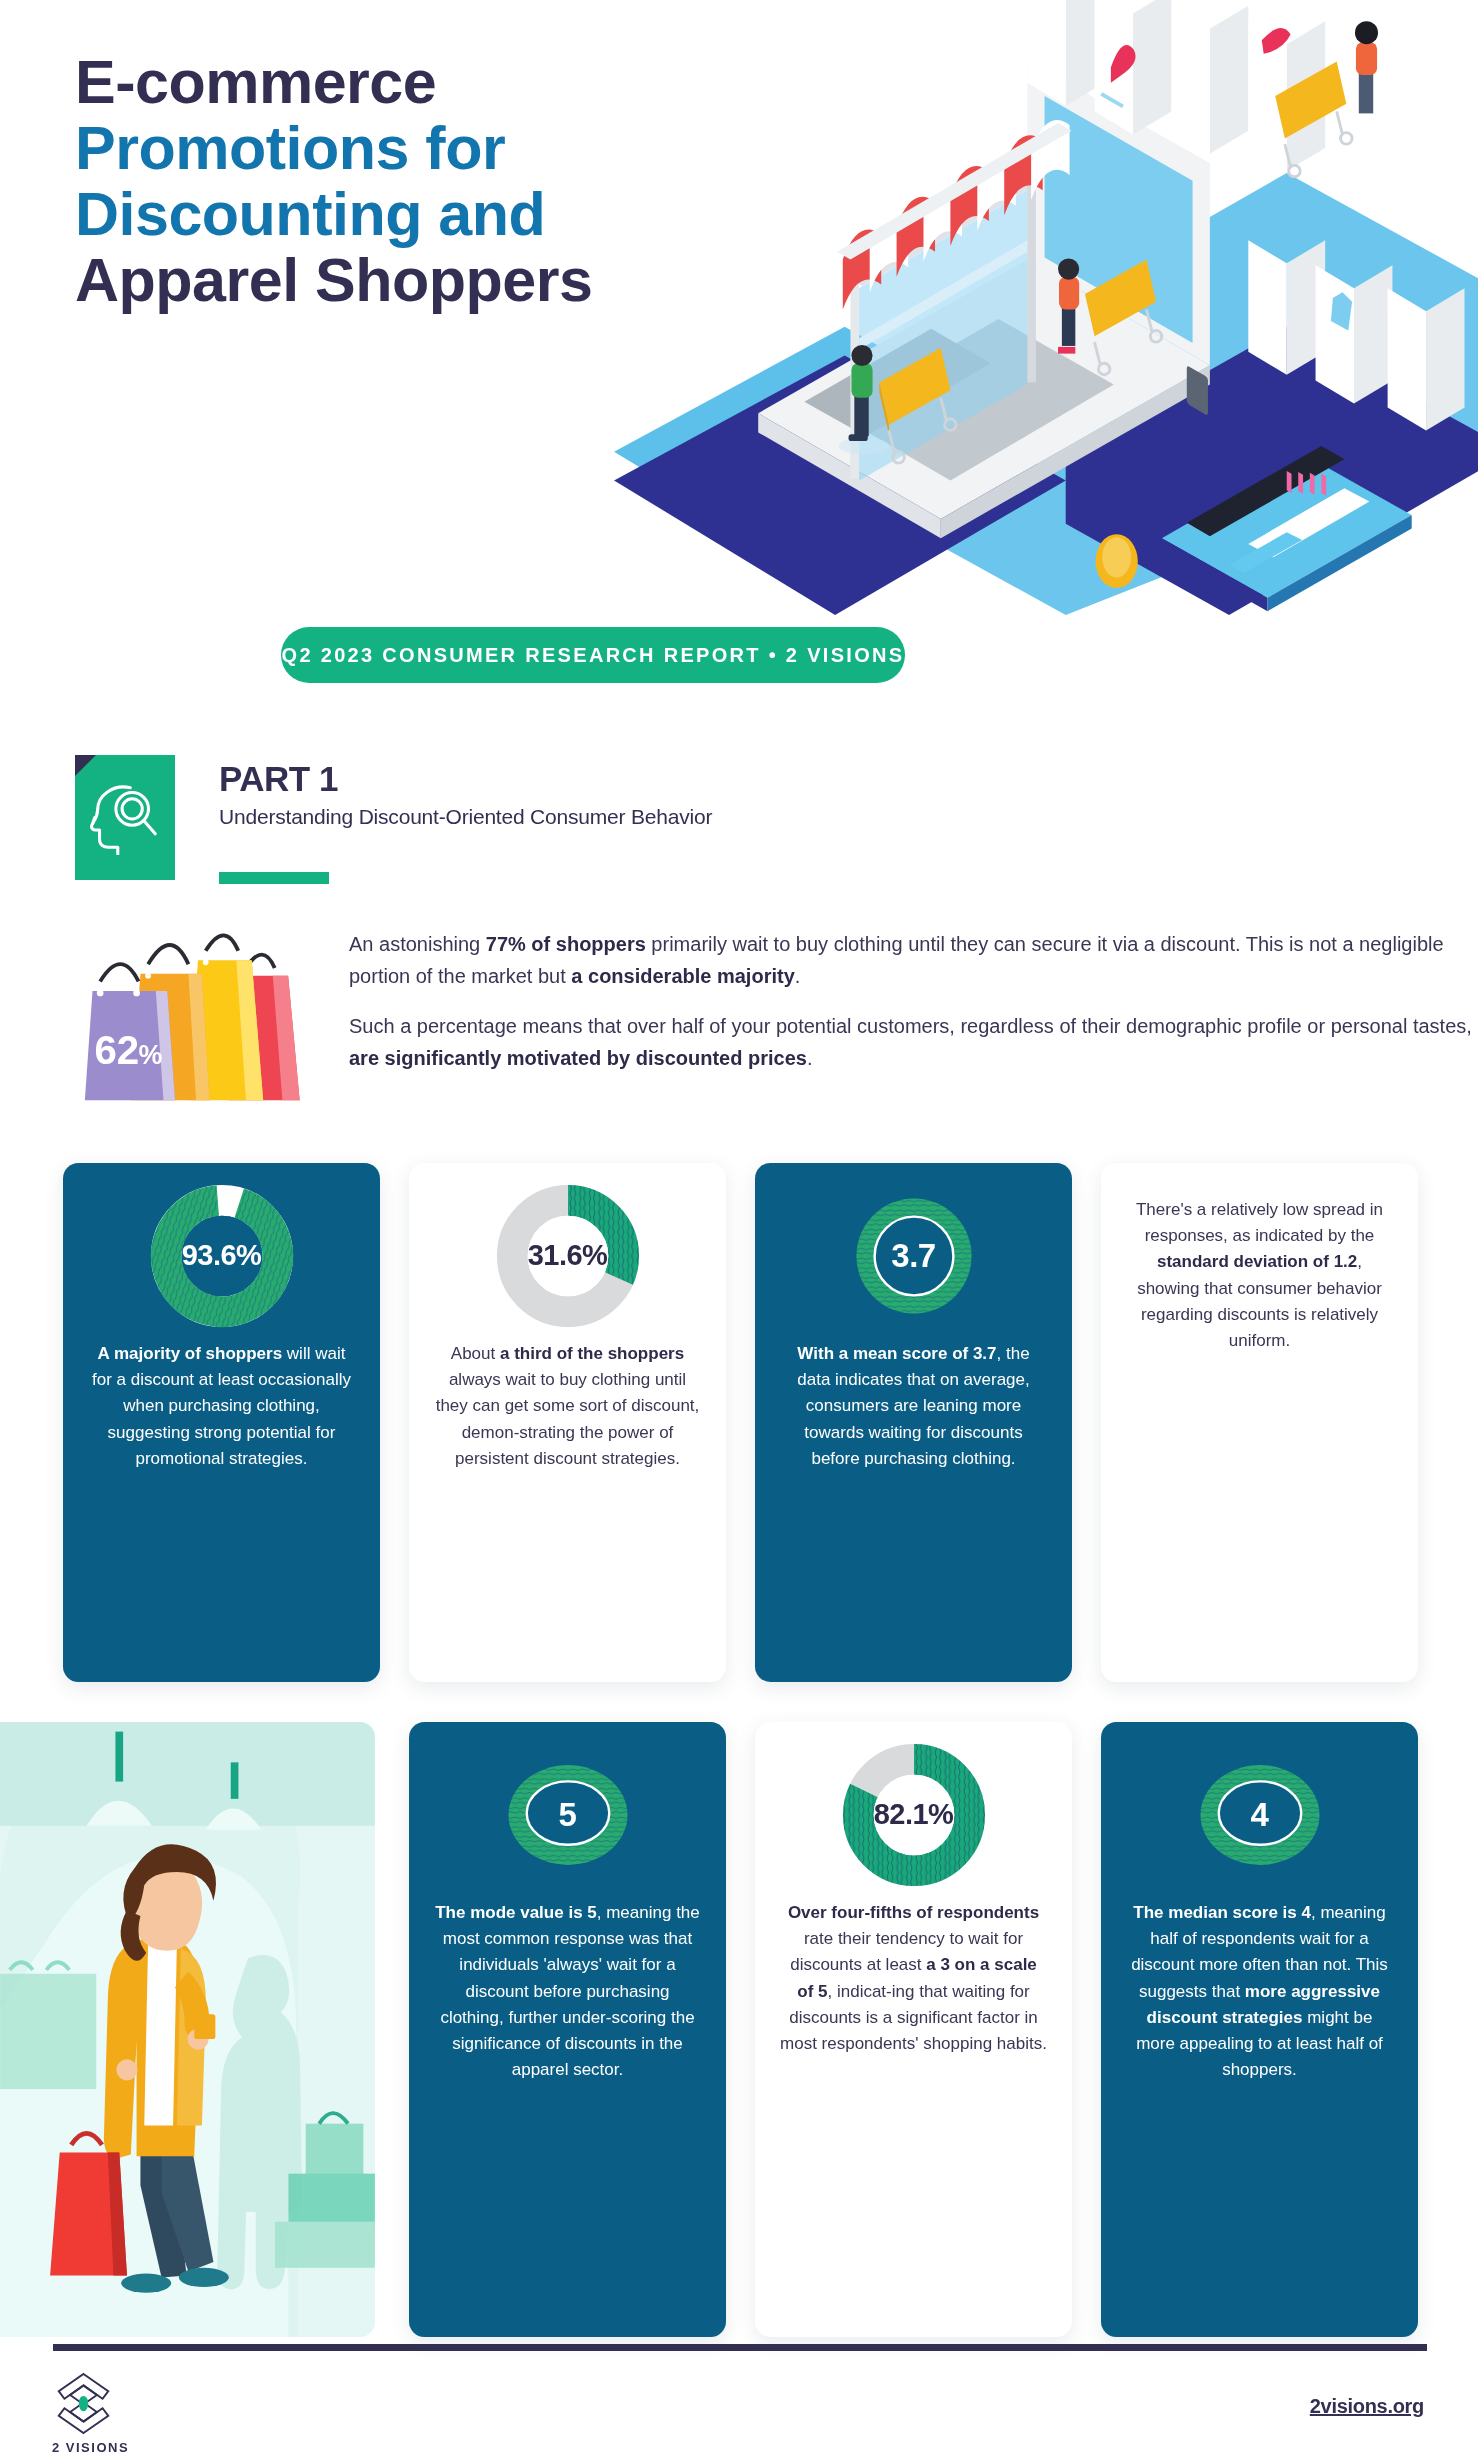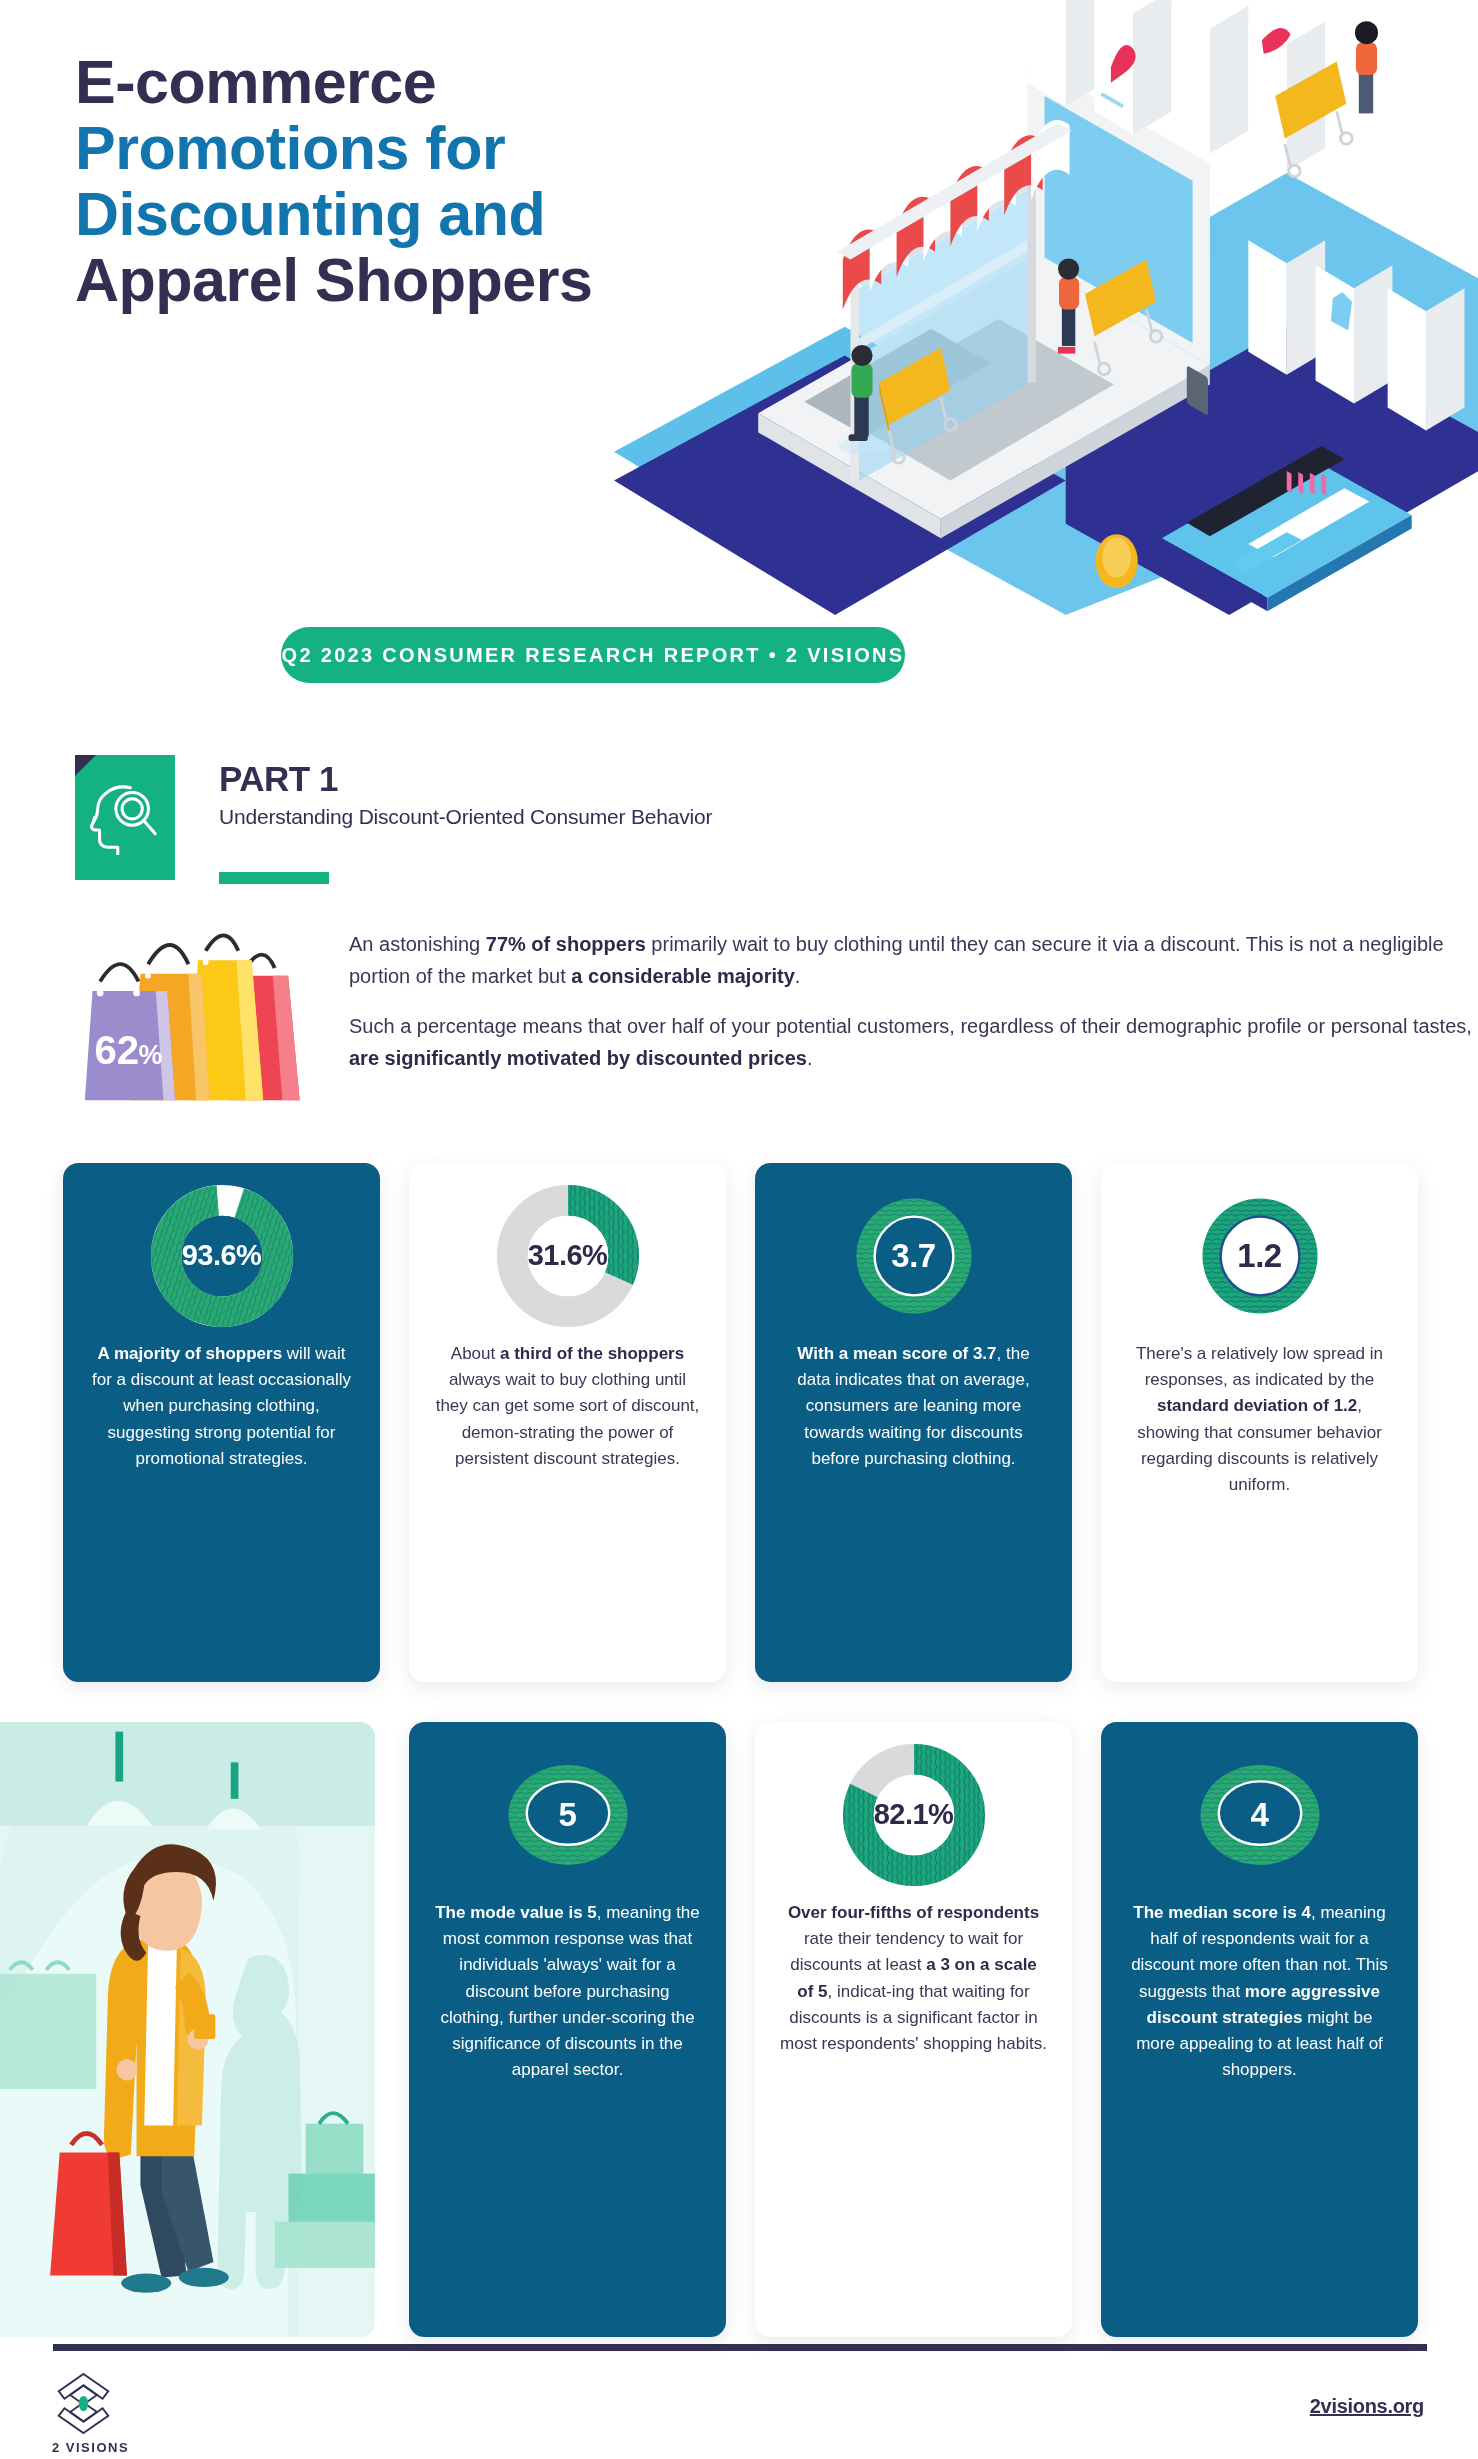--- a/index.html
+++ b/index.html
@@ -354,33 +354,20 @@
           <circle cx="75" cy="75" r="41" fill="#0a5e85" stroke="#ffffff" stroke-width="2.5"></circle>
         </svg>
         <div class="val" style="color:#ffffff">3.7</div>
       </div>
       <div class="body">
         <b>With a mean score of 3.7</b><span>, the data indicates that on average, consumers are leaning more towards waiting for discounts before purchasing clothing.</span>
       </div>
     </div>
 
     <div class="card light c4">
-      <div class="donut num">
-        <svg width="144" height="144" viewBox="0 0 150 150">
-          <defs>
-            <pattern id="tex4" width="10" height="10" patternUnits="userSpaceOnUse">
-              <rect width="10" height="10" fill="#1aa87a"></rect>
-              <path d="M0 3 q5 -3 10 0 M0 7 q5 3 10 0" stroke="#176b72" stroke-width="1" fill="none"></path>
-            </pattern>
-          </defs>
-          <circle cx="75" cy="75" r="60" fill="url(#tex4)"></circle>
-          <circle cx="75" cy="75" r="41" fill="#ffffff" stroke="#1f4e8c" stroke-width="2.5"></circle>
-        </svg>
-        <div class="val" style="color:#2e2a4a">1.2</div>
-      </div>
       <div class="body">
         <span>There's a relatively low spread in responses, as indicated by the </span><b>standard deviation of 1.2</b><span>, showing that consumer behavior regarding discounts is relatively uniform.</span>
       </div>
     </div>
   </div>
 
   <div class="row row2">
 
     <div class="illus-card">
       <svg width="375" height="615" viewBox="0 0 390 640">

